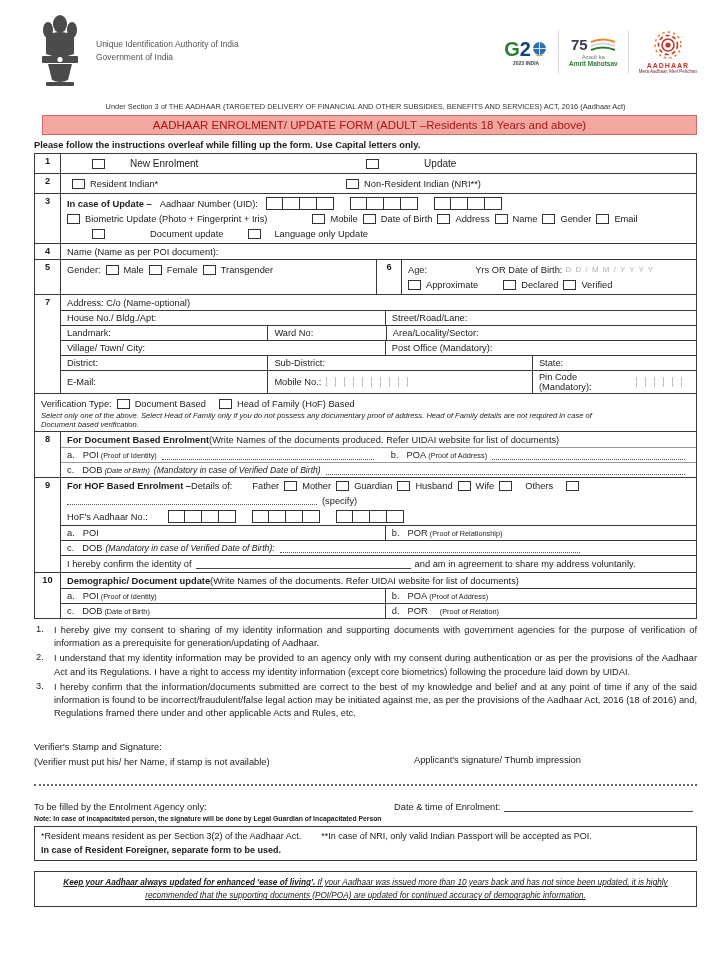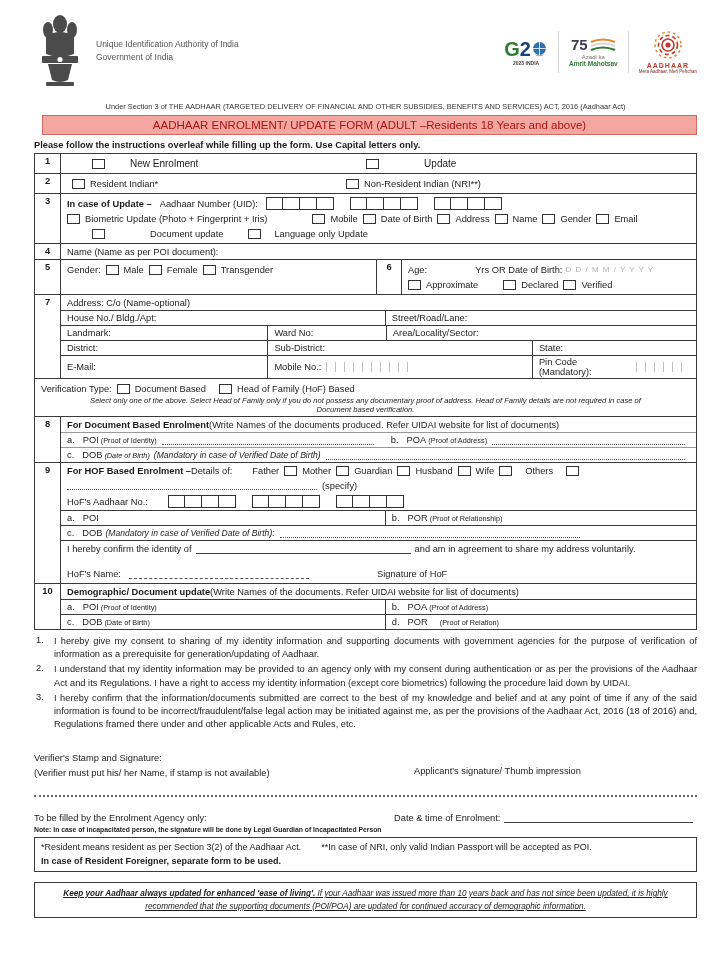--- a/index.html
+++ b/index.html
@@ -35,21 +35,21 @@
   .fnum.bl { border-left:1px solid #3a3a3a; }
   .fcontent { flex:1; padding:2px 6px; }
   .fcontent.nopad { padding:0; }
   .line { display:flex; align-items:center; min-height:15px; flex-wrap:nowrap; }
   .srow { display:flex; border-top:1px solid #3a3a3a; min-height:15px; align-items:center; }
   .scell { padding:1px 6px; display:flex; align-items:center; }
   .vdiv { border-left:1px solid #3a3a3a; align-self:stretch; }
   b.lbl { font-weight:bold; }
   .sm { font-size:7.3px; }
   .it { font-style:italic; }
-  .itsm { font-style:italic; font-size:7.6px; color:#222;text-align:center; }
+  .itsm { font-style:italic; font-size:7.6px; color:#222; }
 
   .cb { display:inline-block; flex:0 0 auto; width:13px; height:10px; border:1px solid #333; background:#fff; margin:0 5px; vertical-align:-1px; }
   .uidg { display:inline-flex; margin-right:16px; }
   .uidg i { display:inline-block; width:17px; height:13px; border:1px solid #333; border-left:none; background:#fff; }
   .uidg i:first-child { border-left:1px solid #333; }
   .ticks { display:inline-flex; margin-left:5px; }
   .ticks i { width:9px; height:10px; border-left:1px solid #bfbfbf; }
   .ghost { color:#b0b0b0; font-size:8px; letter-spacing:1px; margin-left:3px; white-space:nowrap; }
   .dotfill { flex:1; border-bottom:1px dotted #555; height:9px; margin:0 5px; min-width:30px; }
   .solidfill { flex:1; border-bottom:1px solid #444; height:10px; margin:0 4px; min-width:40px; }
@@ -300,20 +300,29 @@
           <div class="vdiv"></div>
           <div class="scell" style="flex:0 0 18.5%">
               <span>Ward No:</span>
             </div>
           <div class="vdiv"></div>
           <div class="scell" style="flex:1">
               <span>Area/Locality/Sector:</span>
             </div>
         </div>
         <div class="srow">
+          <div class="scell" style="flex:0 0 51%">
+              <span>Village/ Town/ City:</span>
+            </div>
+          <div class="vdiv"></div>
+          <div class="scell" style="flex:1">
+              <span>Post Office (Mandatory):</span>
+            </div>
+        </div>
+        <div class="srow">
           <div class="scell" style="flex:0 0 32.5%">
               <span>District:</span>
             </div>
           <div class="vdiv"></div>
           <div class="scell" style="flex:0 0 41.5%">
               <span>Sub-District:</span>
             </div>
           <div class="vdiv"></div>
           <div class="scell" style="flex:1">
               <span>State:</span>
@@ -479,28 +488,20 @@
             <span class="dotfill" style="flex:0 0 300px"></span>
           </div>
         </div>
         <div class="srow">
           <div class="scell" style="flex:1;padding-top:3px;padding-bottom:3px">
             <span>I hereby confirm the identity of</span>
             <span class="solidfill" style="flex:0 0 215px"></span>
             <span>and am in agreement to share my address voluntarily.</span>
           </div>
         </div>
-        <div class="line" style="padding:12px 6px 4px">
-          <span>HoF's Name:</span>
-          <span class="dashfill"></span>
-          <span class="gap20"></span>
-            <span class="gap20"></span>
-            <span class="gap20"></span>
-          <span>Signature of HoF</span>
-        </div>
       </div>
     </div>
 
     <div class="frow">
       <div class="fnum">10</div>
       <div class="fcontent nopad">
         <div class="line" style="padding:1px 6px">
             <b class="lbl">Demographic/ Document update</b>
             <span> (Write Names of the documents. Refer UIDAI website for list of documents)</span>
           </div>

